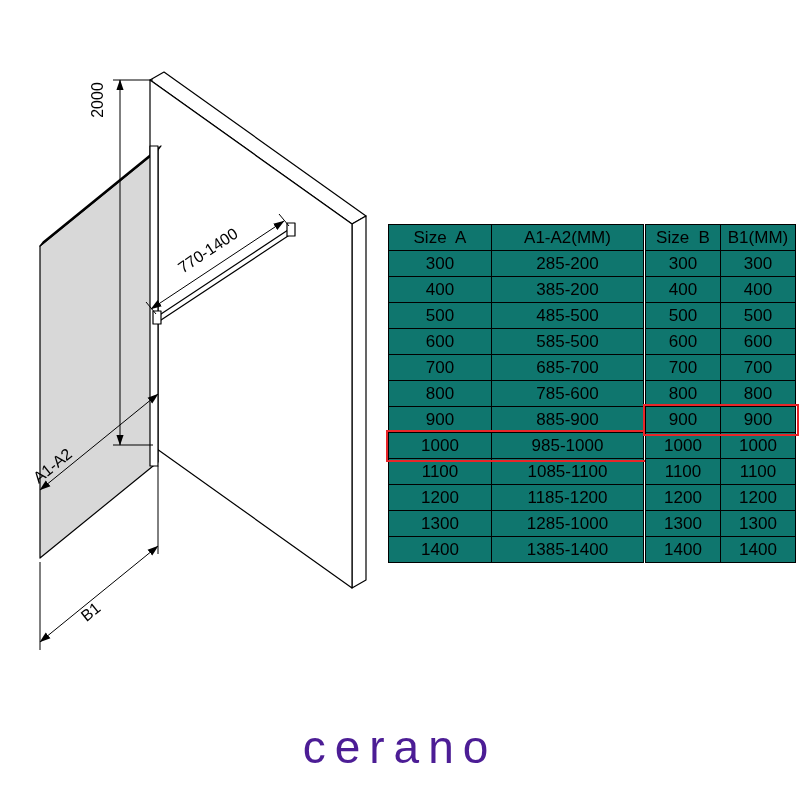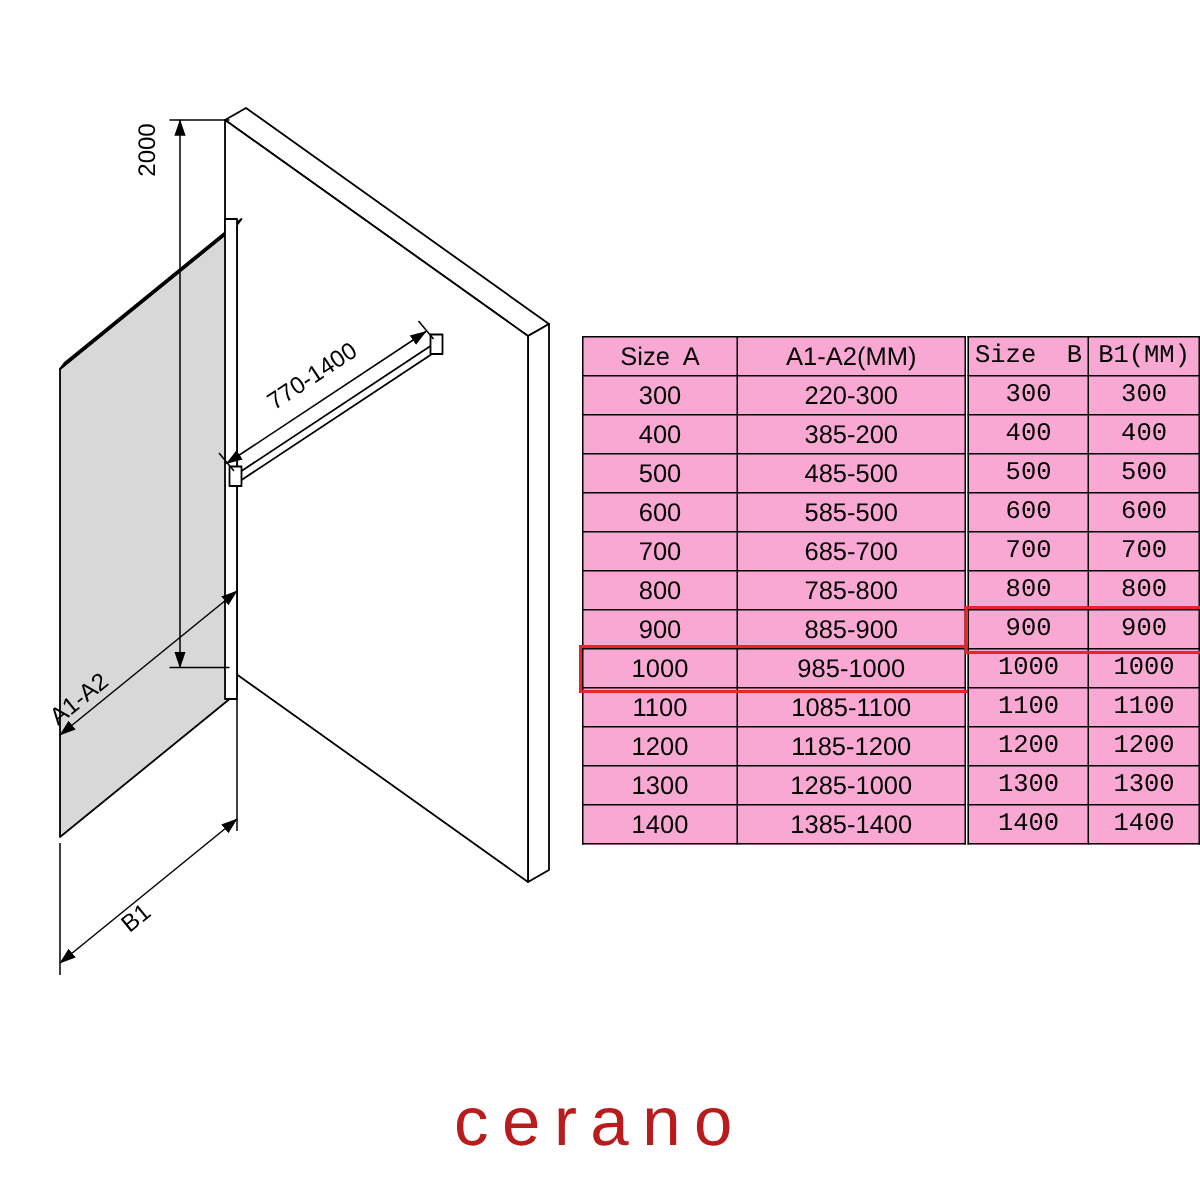--- a/index.html
+++ b/index.html
@@ -4,35 +4,35 @@
 <style>
   html,body{margin:0;padding:0;}
   body{
     width:800px;height:800px;position:relative;overflow:hidden;
     background:#ffffff;color:#000;
     font-family:"Liberation Sans", sans-serif;
   }
   .drawing{position:absolute;left:10px;top:60px;width:380px;height:660px;}
   svg text{font-family:"Liberation Sans", sans-serif;font-size:16px;fill:#000;}
 
-  .spec-table{position:absolute;border-collapse:collapse;background:#f9a8d4;}
+  .spec-table{position:absolute;border-collapse:collapse;background:#0f766e;}
   .spec-table th,.spec-table td{
     border:1px solid #000;font-weight:normal;font-size:17px;
     text-align:center;height:25px;padding:0 4px;white-space:pre;
   }
   #table-a{left:388px;top:224px;}
   #table-a th:first-child{width:94px;}
   #table-a th:last-child{width:143px;}
-  #table-b{left:645px;top:224px;font-family:Liberation Mono, monospace;}
+  #table-b{left:645px;top:224px;}
   #table-b th{width:66px;}
   tr.highlight{outline:2px solid #e8262a;outline-offset:1px;}
 
   .logo{
     position:absolute;top:720px;left:0;width:100%;text-align:center;
-    font-size:46px;letter-spacing:9px;font-weight:300;color:#b91c1c;
+    font-size:46px;letter-spacing:9px;font-weight:300;color:#4c1d95;
   }
 </style>
 </head>
 <body>
 
 <div class="drawing">
   <svg width="380" height="660" viewBox="0 0 380 660">
     <defs>
       <marker id="arr" viewBox="0 0 10 10" refX="9.5" refY="5" markerWidth="11" markerHeight="11" orient="auto-start-reverse">
         <path d="M0,1.6 L10,5 L0,8.4 z" fill="#000"></path>
@@ -79,41 +79,41 @@
 </div>
 
 <table id="table-a" class="spec-table">
     <tbody>
       <tr>
         <th>Size  A</th>
         <th>A1-A2(MM)</th>
       </tr>
       <tr>
         <td>300</td>
-        <td>220-300</td>
+        <td>285-200</td>
       </tr>
       <tr>
         <td>400</td>
         <td>385-200</td>
       </tr>
       <tr>
         <td>500</td>
         <td>485-500</td>
       </tr>
       <tr>
         <td>600</td>
         <td>585-500</td>
       </tr>
       <tr>
         <td>700</td>
         <td>685-700</td>
       </tr>
       <tr>
         <td>800</td>
-        <td>785-800</td>
+        <td>785-600</td>
       </tr>
       <tr>
         <td>900</td>
         <td>885-900</td>
       </tr>
       <tr class="highlight" style="outline-color: rgb(232, 38, 42);">
         <td>1000</td>
         <td>985-1000</td>
       </tr>
       <tr>

